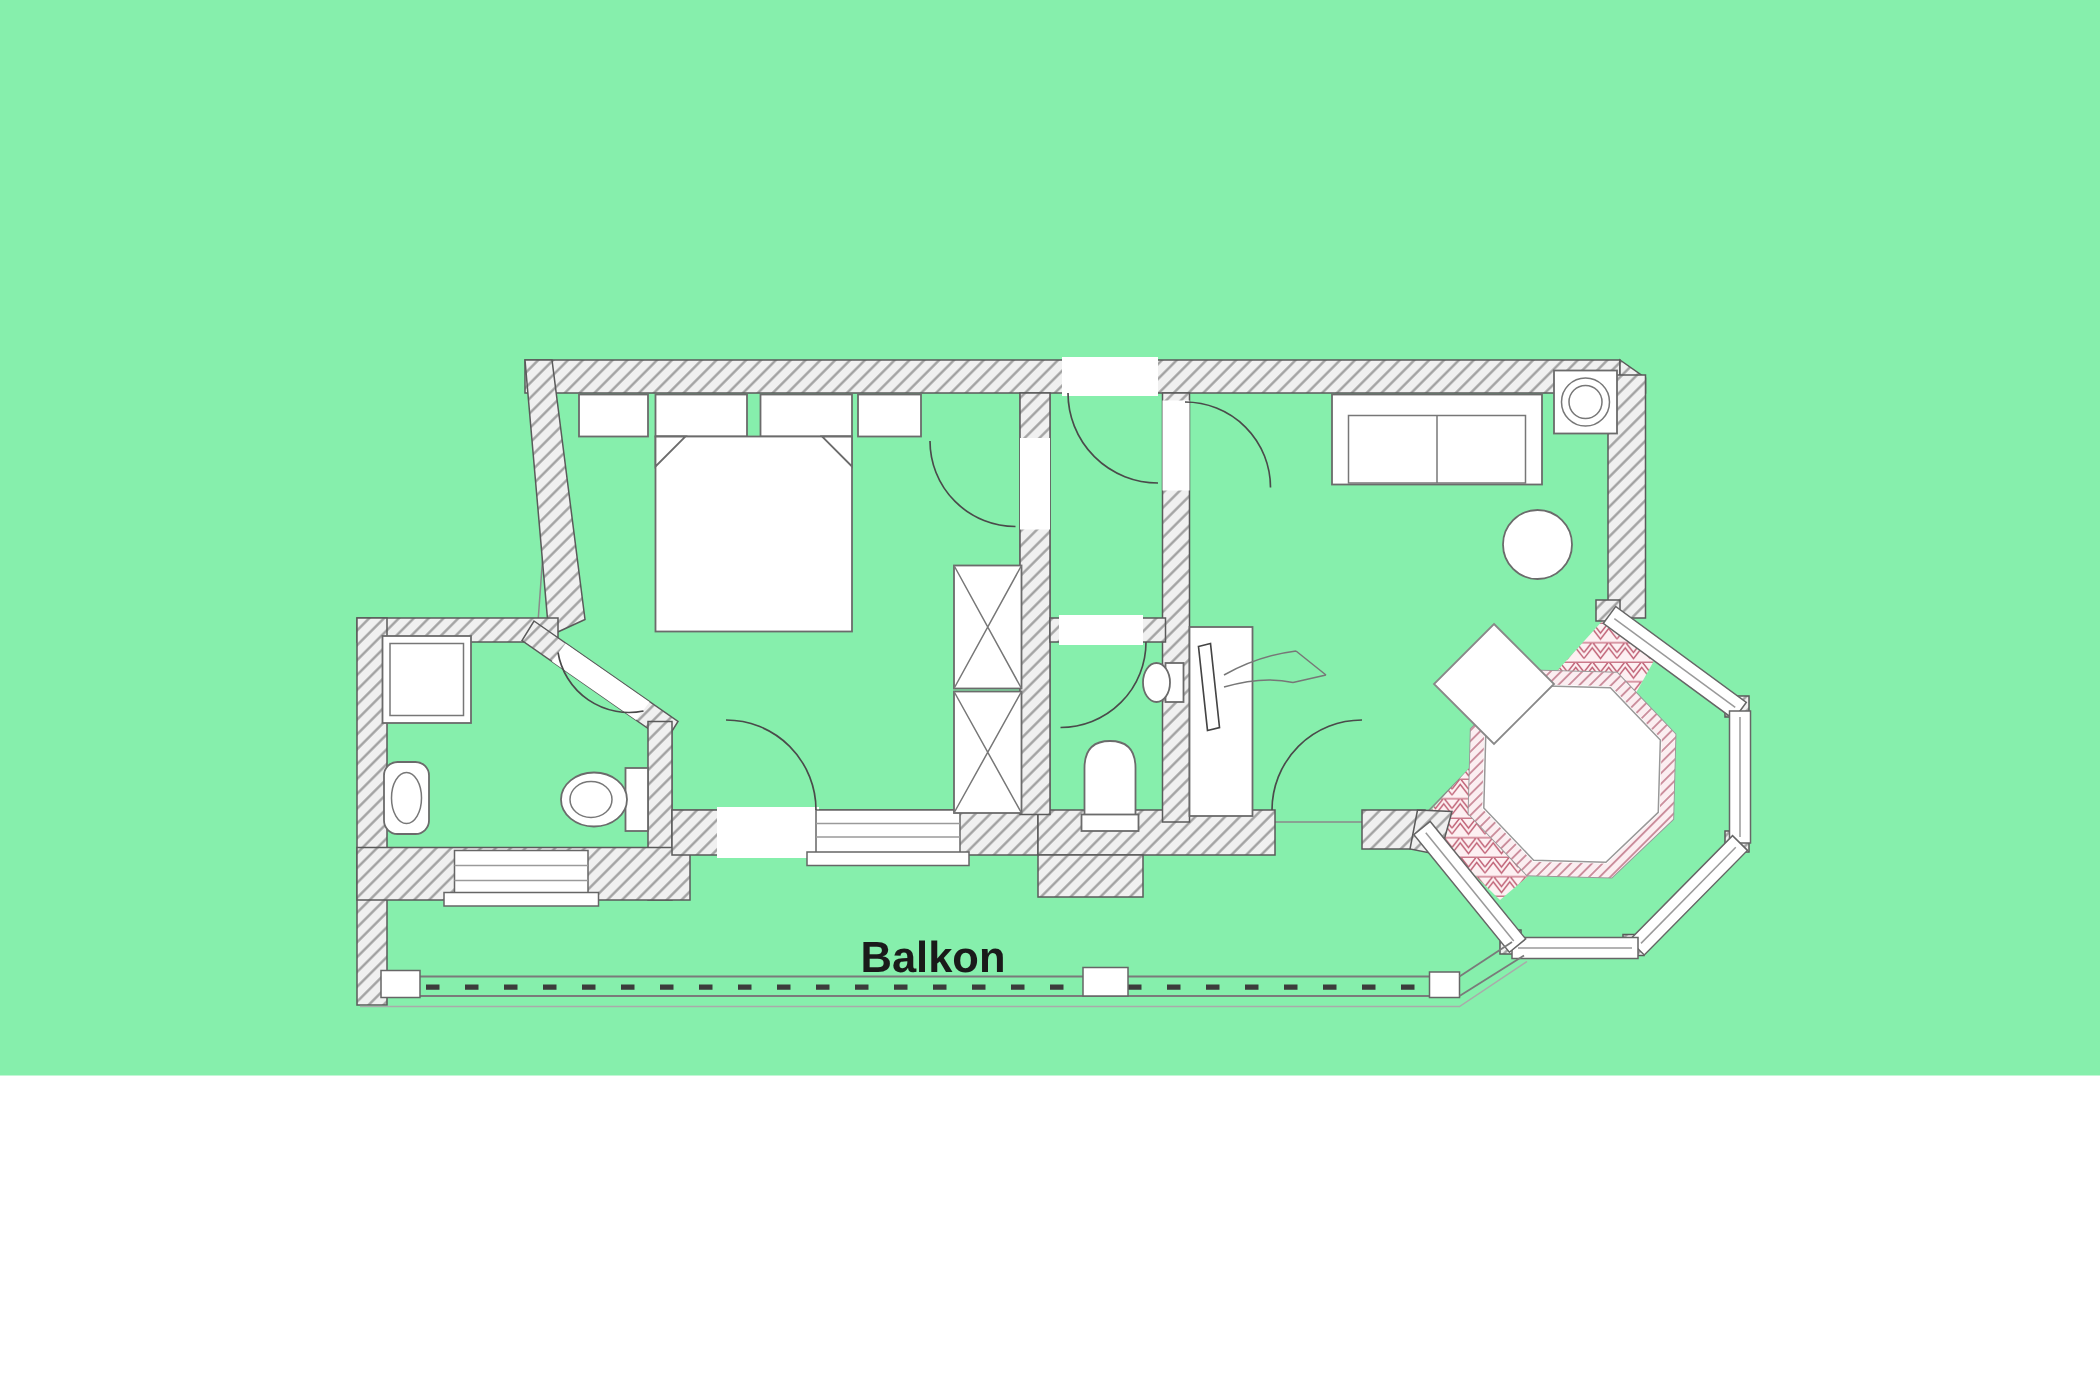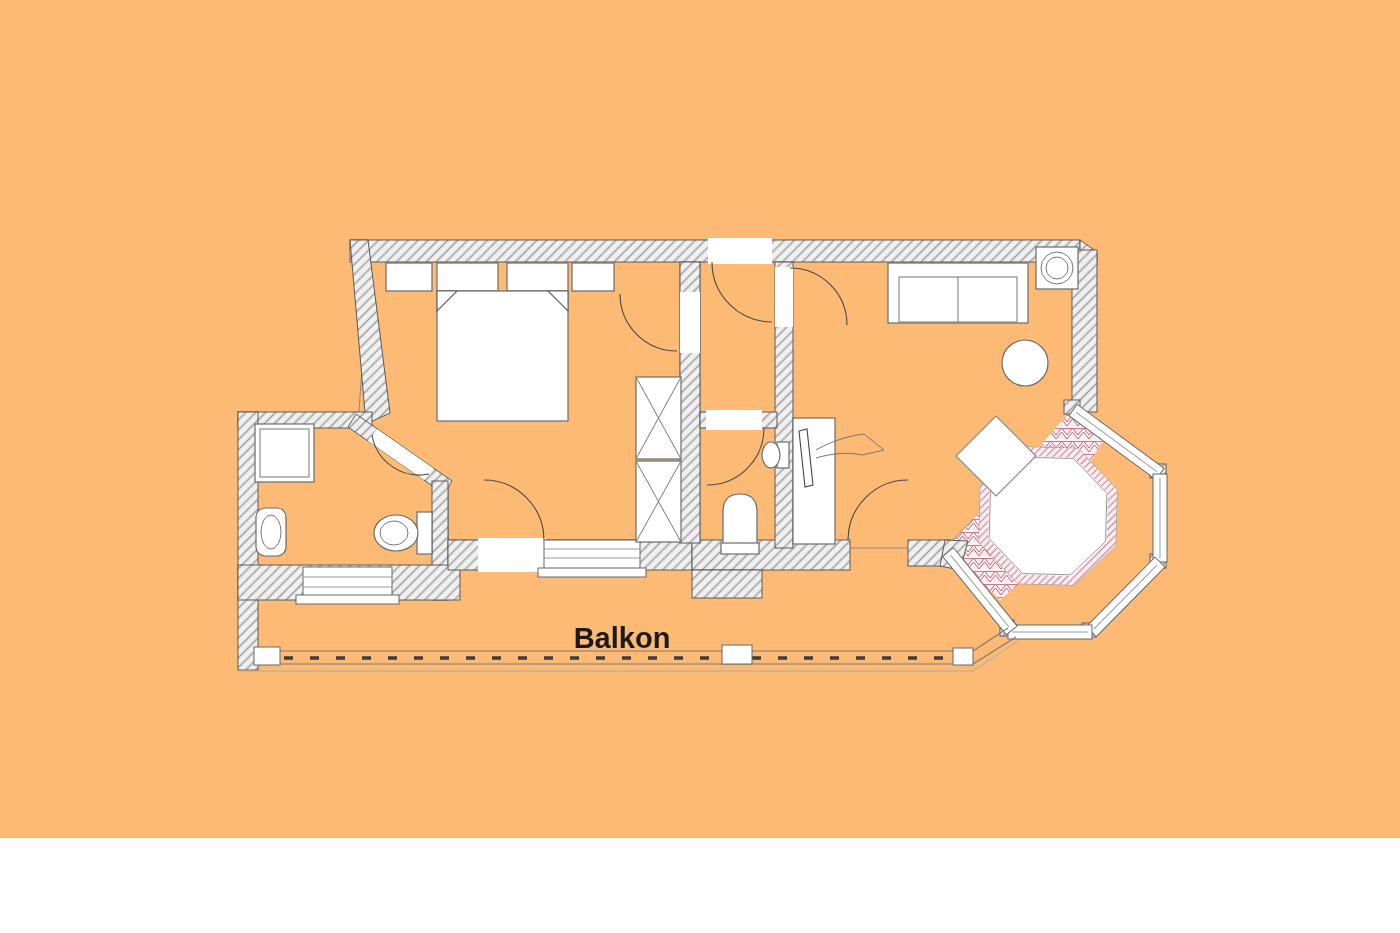--- a/index.html
+++ b/index.html
@@ -7,22 +7,22 @@
     padding: 0;
     background: #ffffff;
     width: 1400px;
     height: 933px;
     overflow: hidden;
     font-family: "Liberation Sans", sans-serif;
   }
   .canvas {
     position: relative;
     width: 1400px;
-    height: 838px;
-    background: #fdba74;
+    height: 717px;
+    background: #86efac;
   }
   svg { display: block; }
   .balkon-label {
     font-family: "Liberation Sans", sans-serif;
     font-weight: bold;
     font-size: 29px;
     fill: #1a1a1a;
   }
   .wall { stroke: #5a5a5a; stroke-width: 1; }
   .floor-edge { stroke: #8a8a8a; stroke-width: 1; fill: none; }

